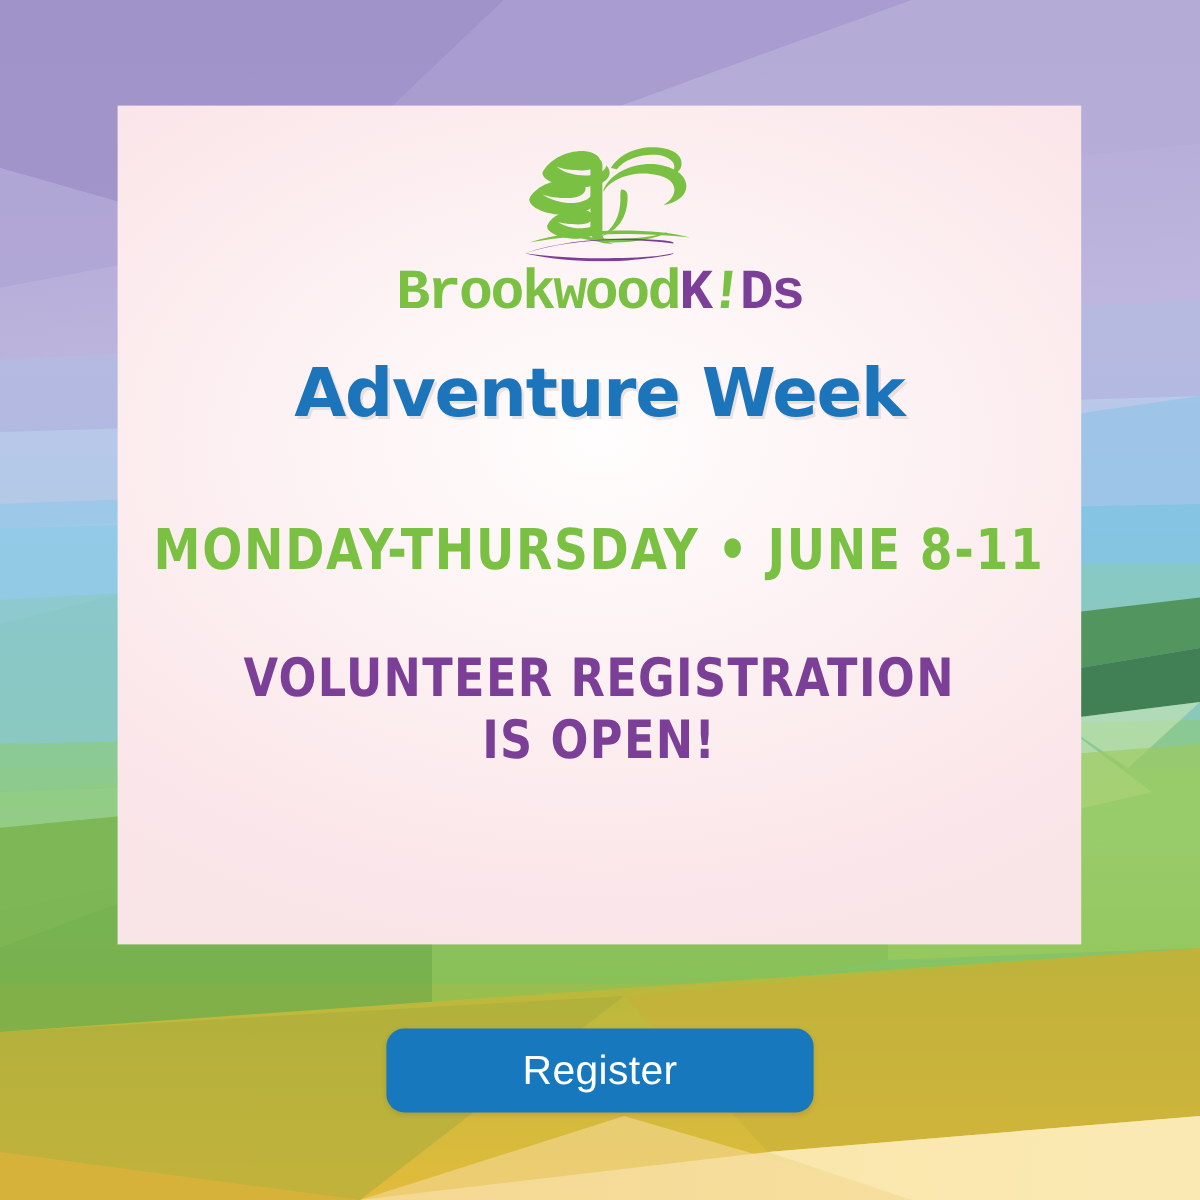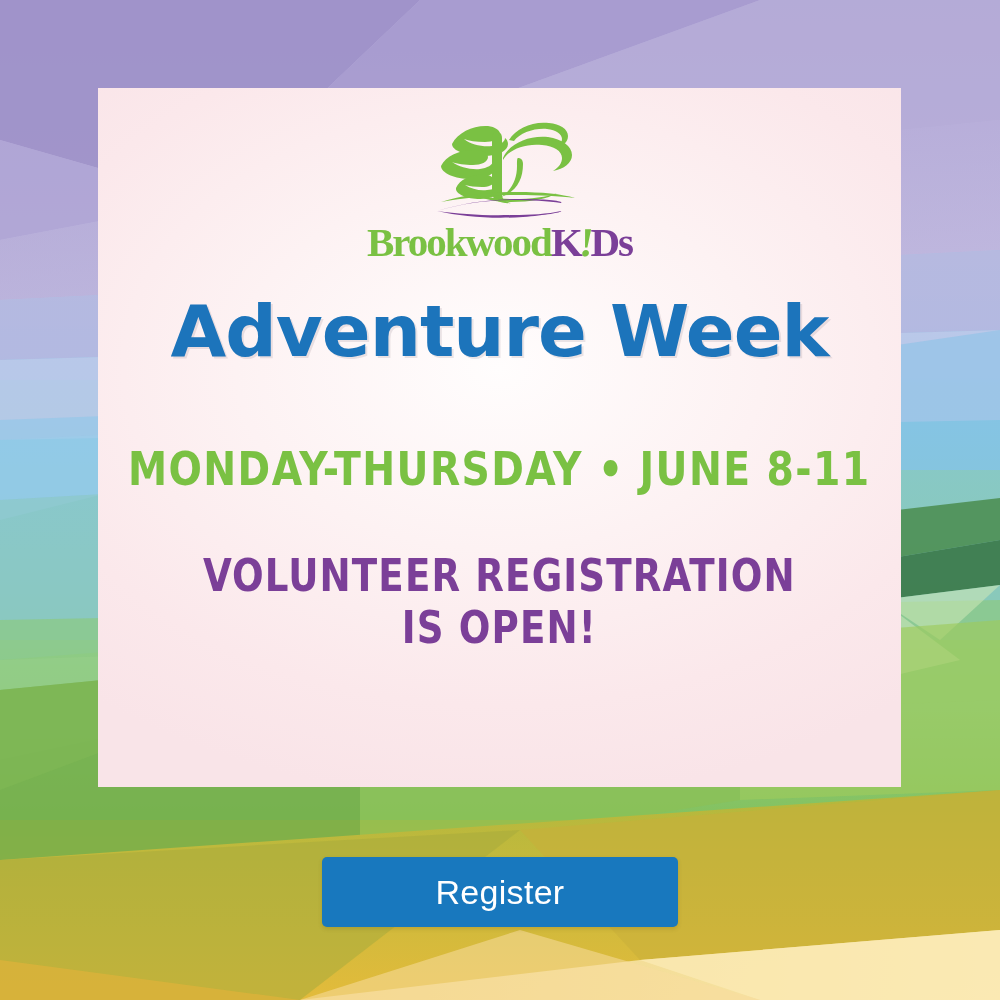--- a/index.html
+++ b/index.html
@@ -45,23 +45,23 @@
   #logo-block {
     margin-top:26px;
     display:flex;
     flex-direction:column;
     align-items:center;
   }
   #tree-mark { display:block; width:152px; height:104px; }
 
   #wordmark {
     margin-top:4px;
-    font-family: Liberation Serif, serif;
-    font-weight:bold;
-    font-size:41px;
+    font-family: Liberation Mono, monospace;
+    font-weight:bold;
+    font-size:47px;
     line-height:1;
     letter-spacing:-2.0px;
     white-space:nowrap;
     display:flex;
     align-items:baseline;
   }
   .wm-green  { color:#7ac143; }
   .wm-purple { color:#7b3f98; }
   .wm-bang {
     color:#7ac143;
@@ -78,21 +78,21 @@
     letter-spacing:0.3px;
     color:#7b3f98;
     white-space:nowrap;
   }
 
   
   #headline {
     margin-top:32px;
     font-family: "DejaVu Sans", sans-serif;
     font-weight:bold;
-    font-size:72px;
+    font-size:56px;
     line-height:1;
     color:#1c74bb;
     white-space:nowrap;
     letter-spacing:-1px;
     text-shadow: 2px 2px 0 rgba(140,120,135,0.18);
   }
 
   
   #dates {
     margin-top:78px;
@@ -122,21 +122,21 @@
 
   
   #register-button {
     position:absolute;
     left:322px;
     top:857px;
     width:356px;
     height:70px;
     background:#1878be;
     border:none;
-    border-radius:5px;
+    border-radius:15px;
     color:#ffffff;
     font-family:"Liberation Sans", sans-serif;
     font-size:34px;
     font-weight:normal;
     letter-spacing:0.3px;
     cursor:pointer;
     display:flex;
     align-items:center;
     justify-content:center;
     box-shadow:0 2px 4px rgba(90,70,20,0.18);

